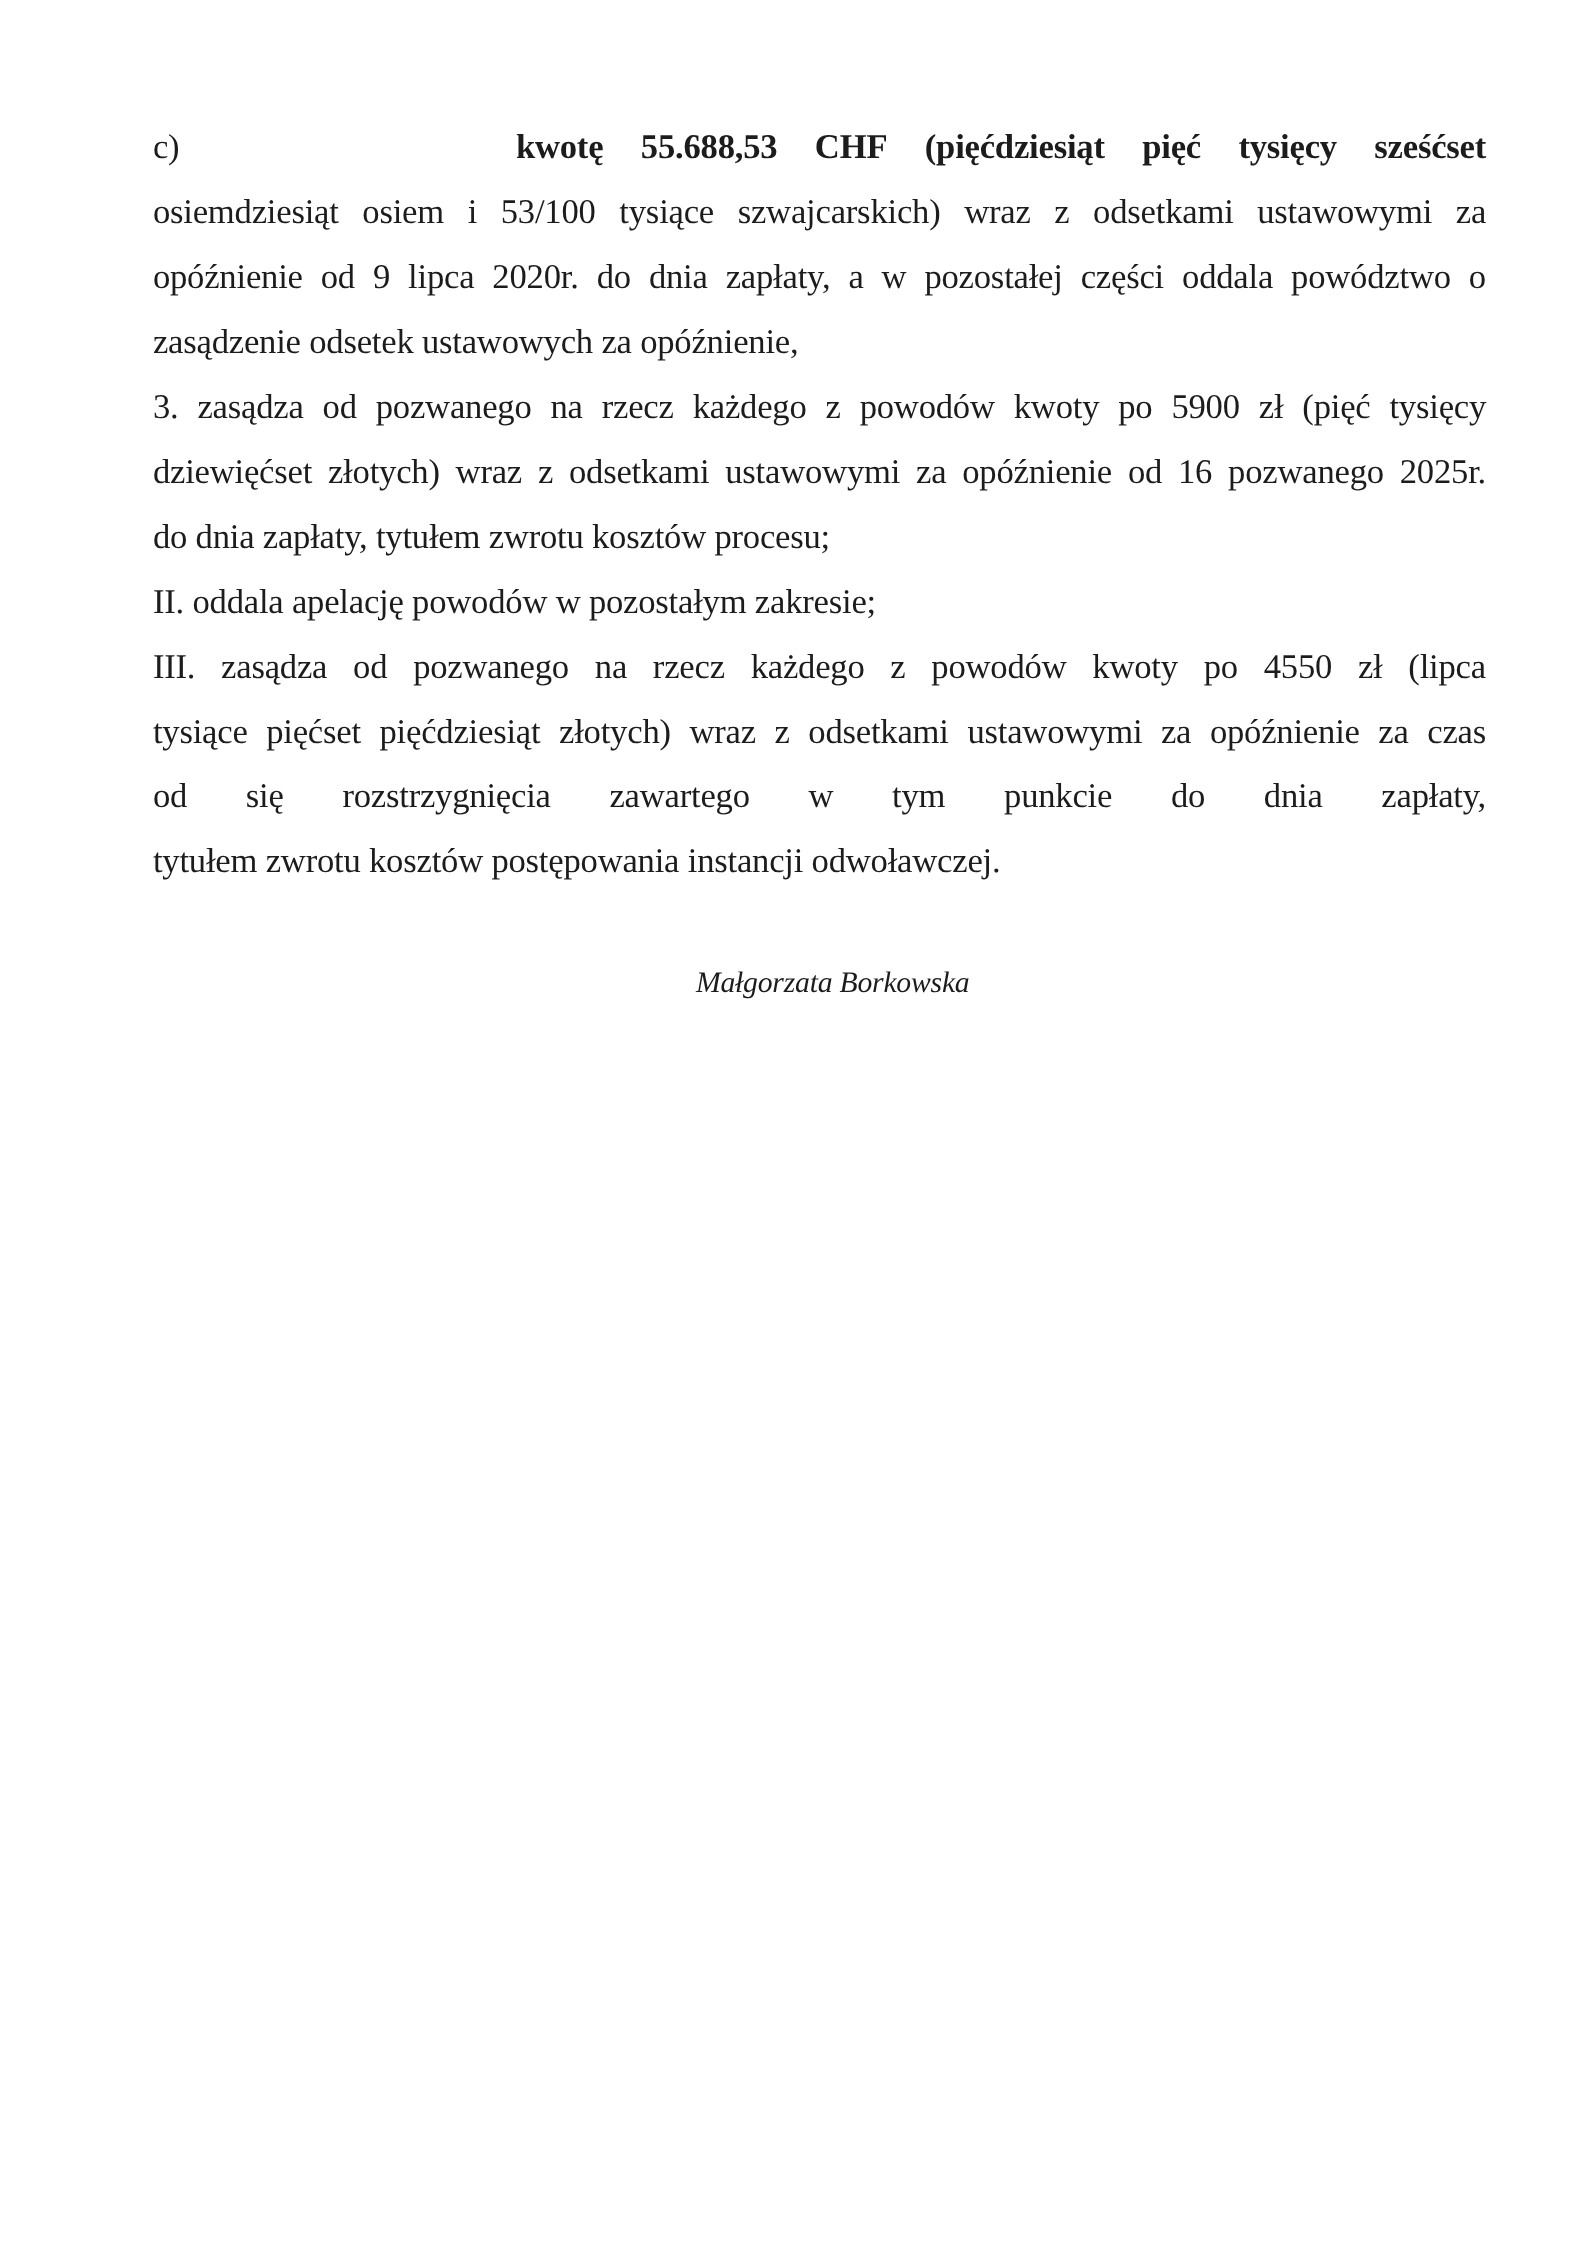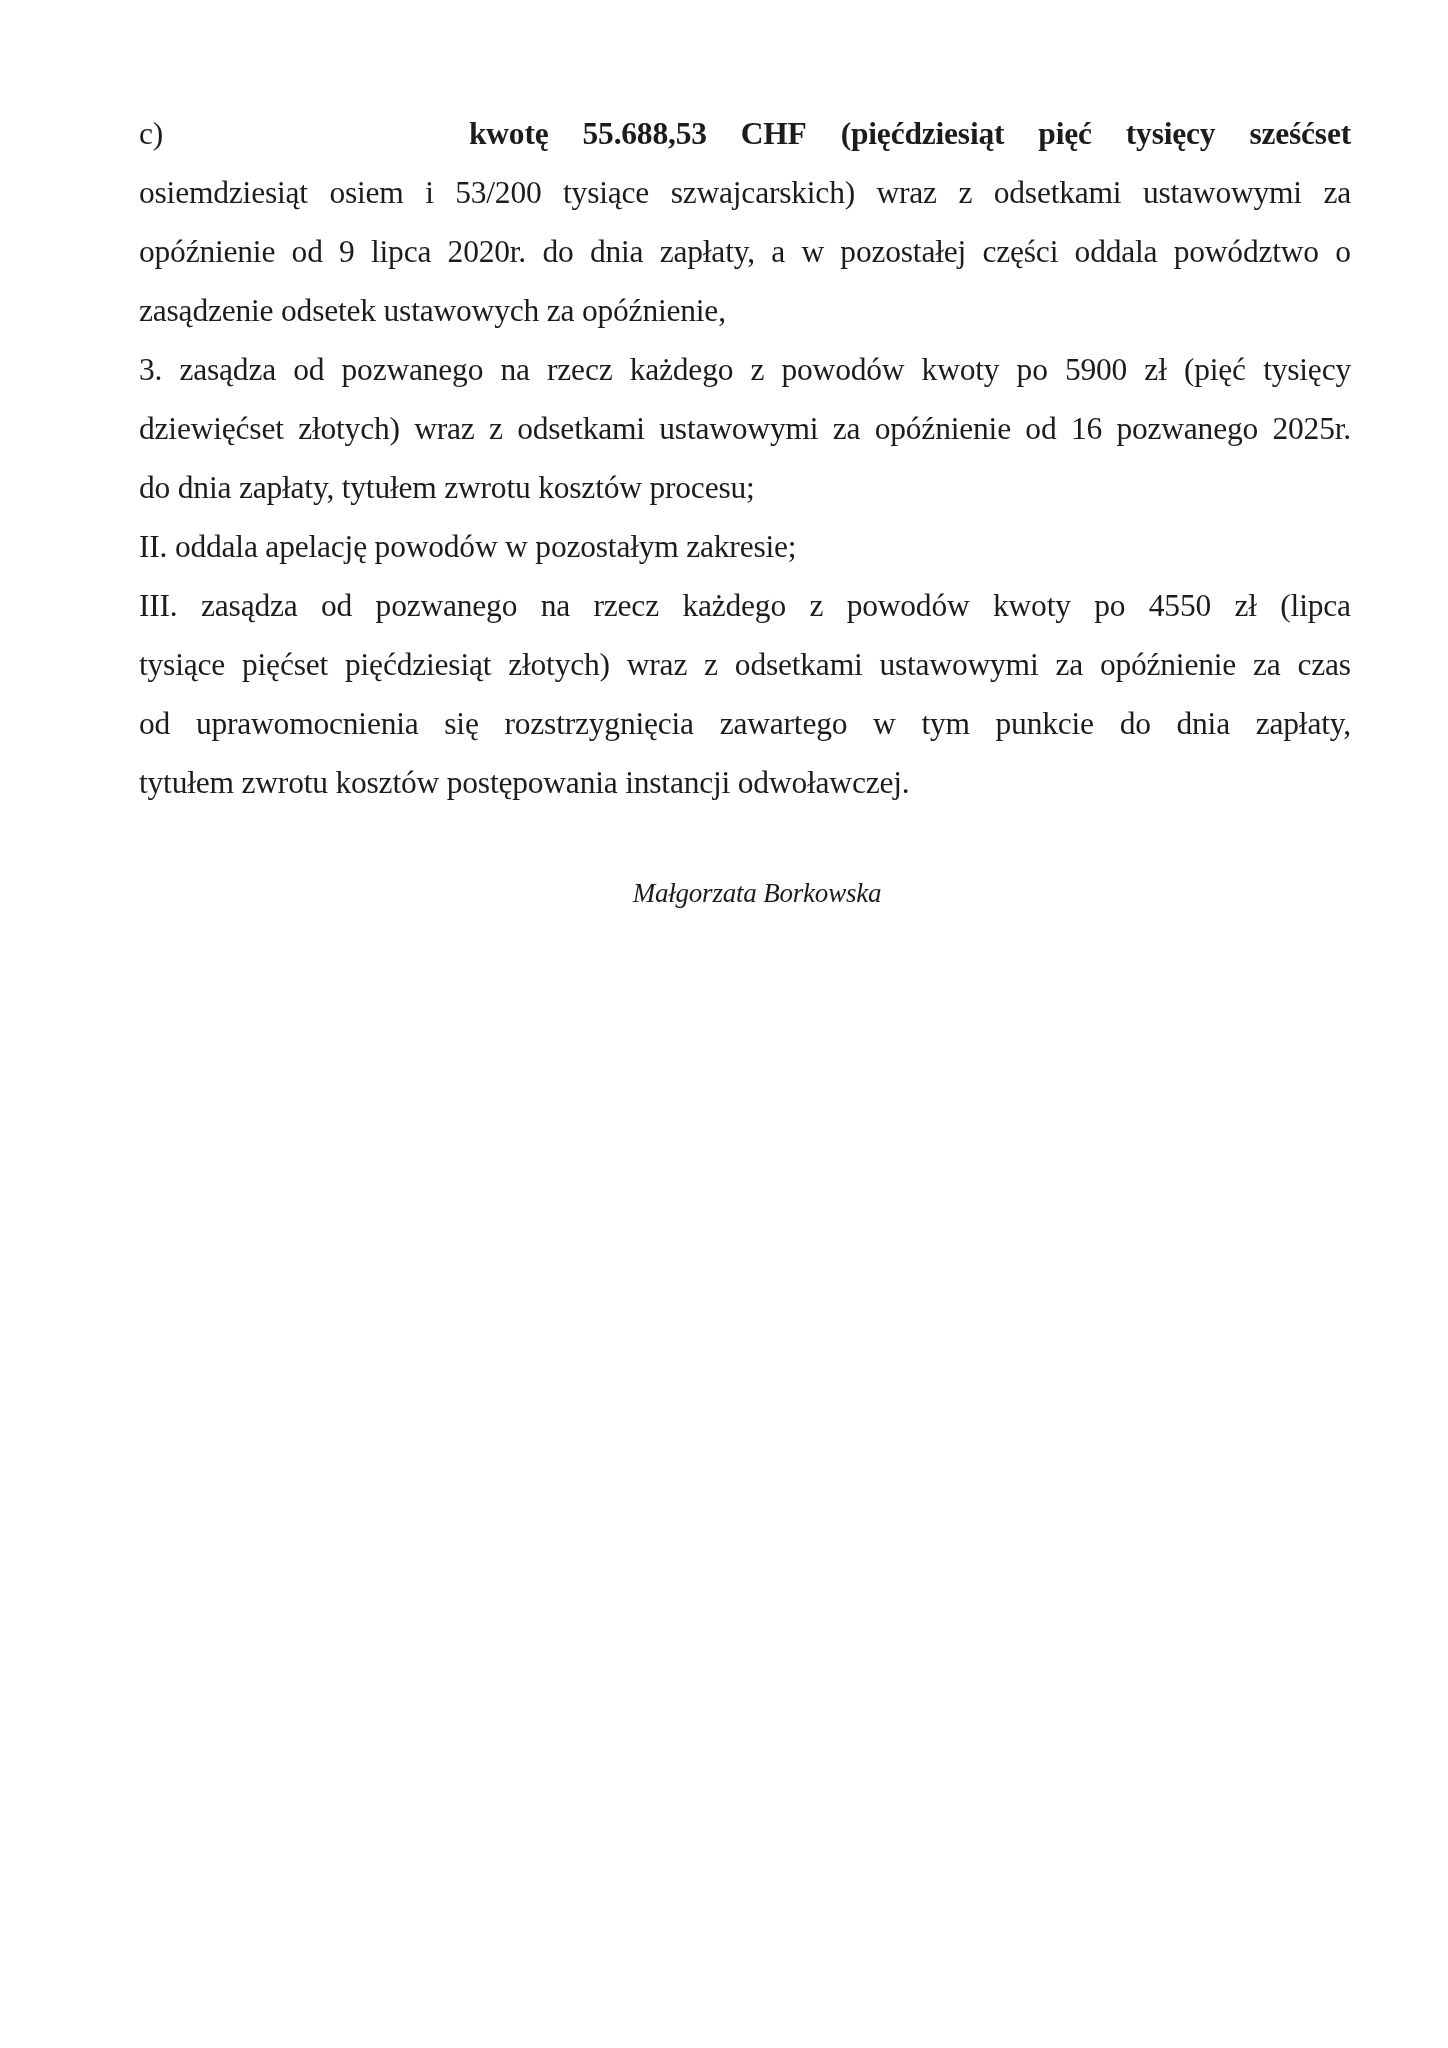--- a/index.html
+++ b/index.html
@@ -75,21 +75,21 @@
         <span>(pięćdziesiąt</span>
         <span>pięć</span>
         <span>tysięcy</span>
         <span>sześćset</span>
       </span>
     </div>
     <div class="line jline justify">
         <span>osiemdziesiąt</span>
         <span>osiem</span>
         <span>i</span>
-        <span>53/200</span>
+        <span>53/100</span>
         <span>tysiące</span>
         <span>szwajcarskich)</span>
         <span>wraz</span>
         <span>z</span>
         <span>odsetkami</span>
         <span>ustawowymi</span>
         <span>za</span>
       </div>
     <div class="line jline justify">
         <span>opóźnienie</span>
@@ -176,21 +176,20 @@
         <span>z</span>
         <span>odsetkami</span>
         <span>ustawowymi</span>
         <span>za</span>
         <span>opóźnienie</span>
         <span>za</span>
         <span>czas</span>
       </div>
     <div class="line jline justify">
         <span>od</span>
-        <span>uprawomocnienia</span>
         <span>się</span>
         <span>rozstrzygnięcia</span>
         <span>zawartego</span>
         <span>w</span>
         <span>tym</span>
         <span>punkcie</span>
         <span>do</span>
         <span>dnia</span>
         <span>zapłaty,</span>
       </div>

